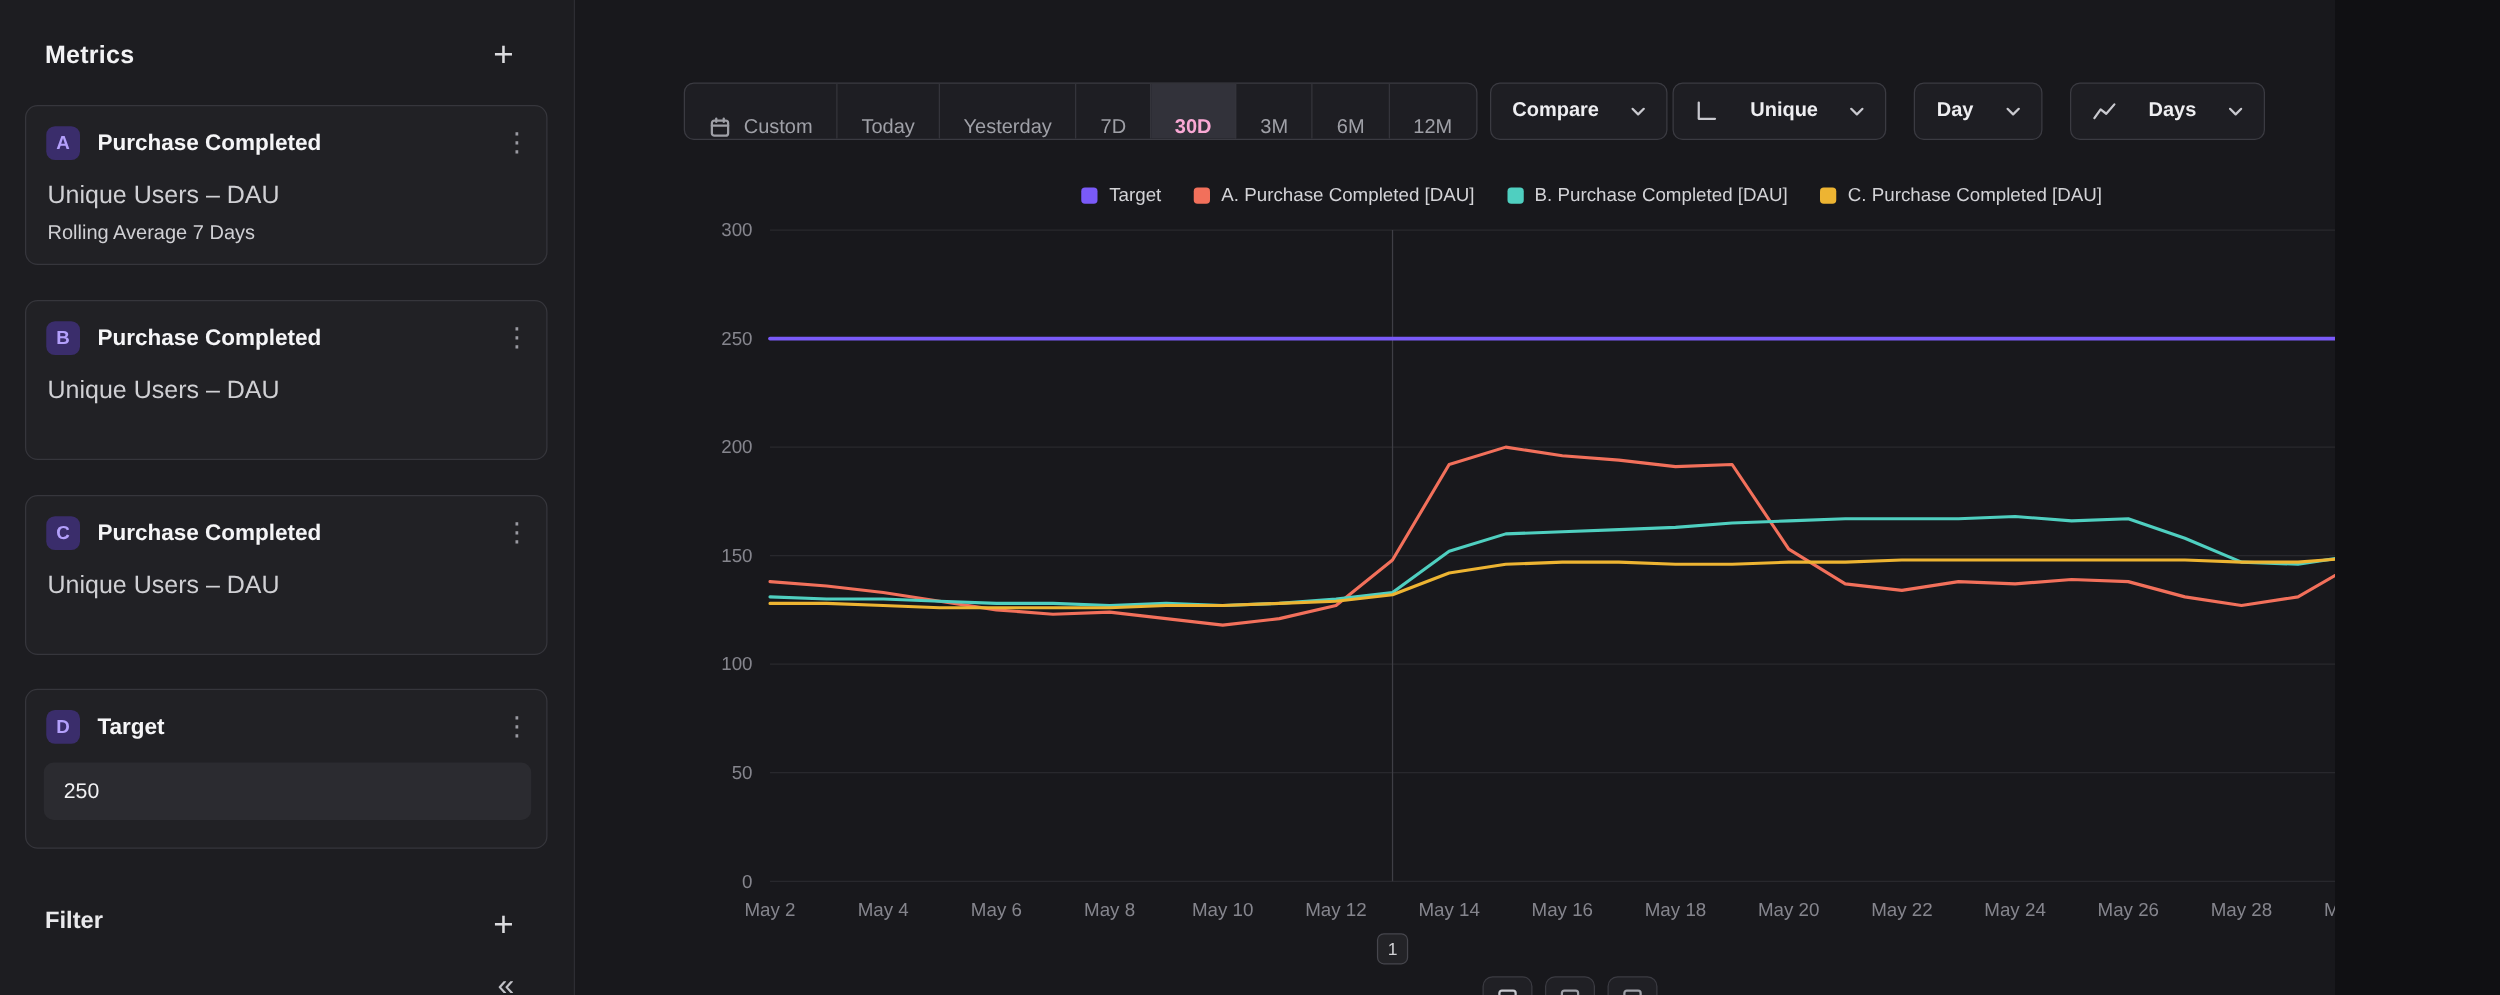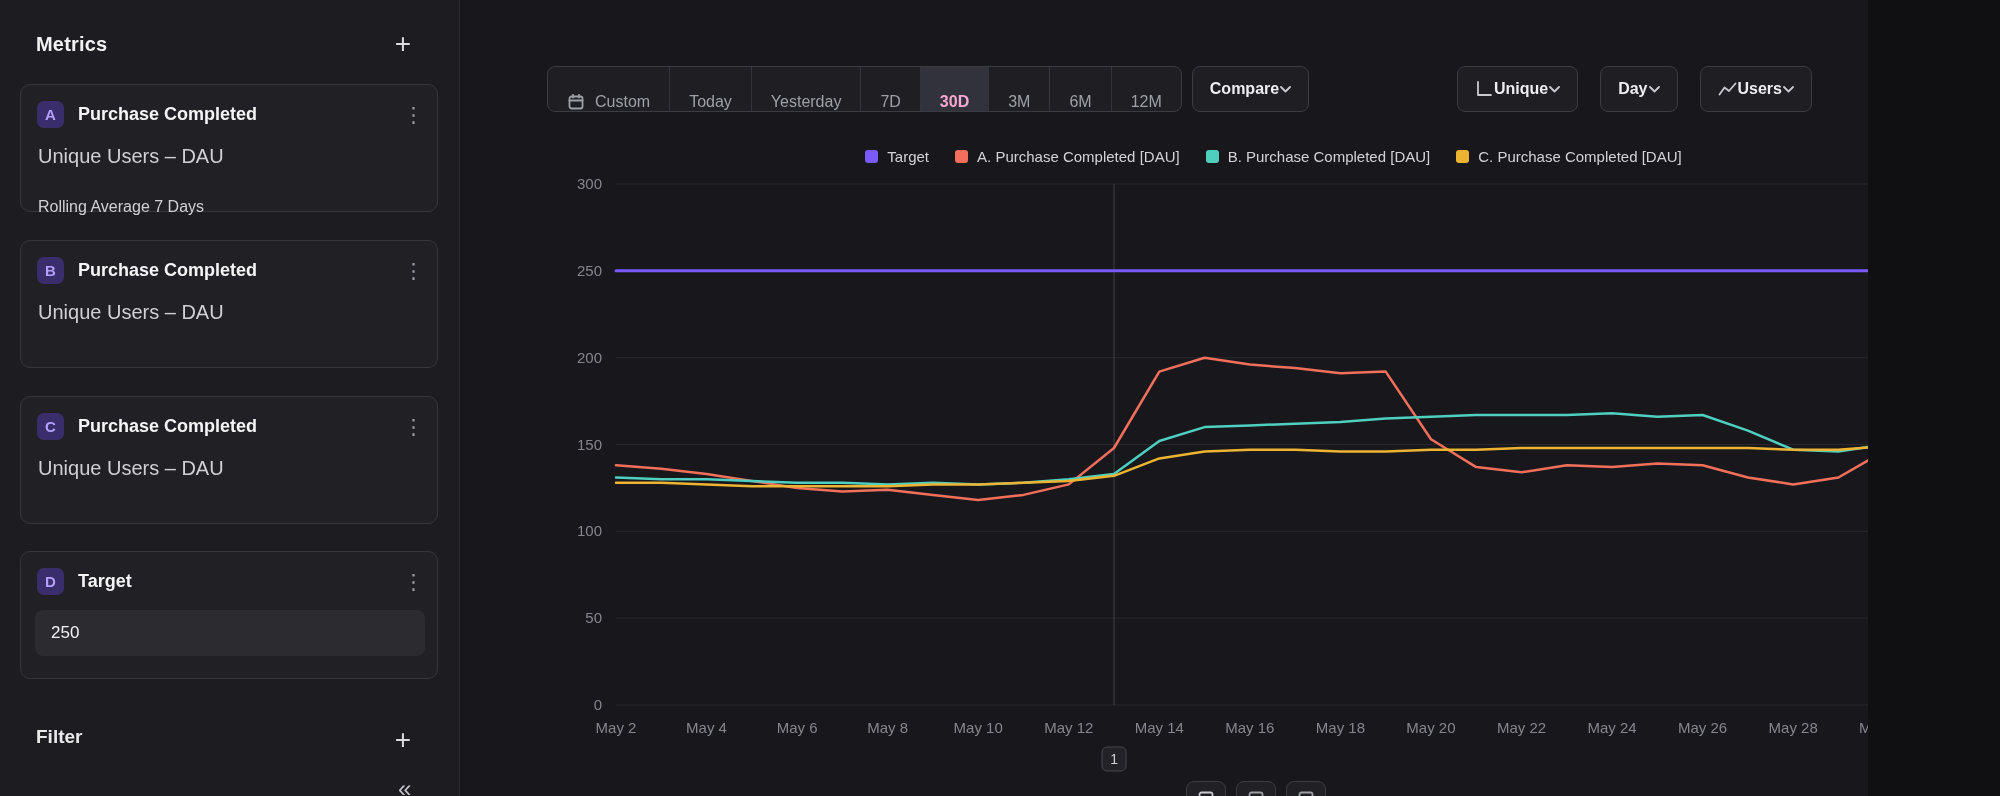--- a/index.html
+++ b/index.html
@@ -14,33 +14,33 @@
   .card { position:absolute; left:20px; width:418px; background:#212125; border:1px solid #36363c; border-radius:10px; }
   .card-a { top:84px;  height:128px; }
   .card-b { top:240px; height:128px; }
   .card-c { top:396px; height:128px; }
   .card-d { top:551px; height:128px; }
   .card-row1 { display:flex; align-items:center; padding:16px 16px 0 16px; }
   .badge { width:27px; height:27px; border-radius:7px; background:#3a2d6b; color:#b4a0fc; font-size:15px; font-weight:700; display:flex; align-items:center; justify-content:center; flex:0 0 27px; }
   .card-title { margin-left:14px; font-size:18px; font-weight:700; color:#f5f5f7; flex:1; }
   .kebab { color:#9a9aa2; font-size:21px; line-height:1; width:18px; text-align:center; cursor:pointer; }
   .card-sub1 { margin:17px 16px 0 17px; font-size:20px; color:#d0d0d4; }
-  .card-sub2 { margin:30px 16px 0 17px; font-size:16px; color:#d0d0d4; }
+  .card-sub2 { margin:10px 16px 0 17px; font-size:16px; color:#d0d0d4; }
   .target-input { display:block; margin:15px 14px 0 14px; width:390px; height:46px; background:#2b2b30; border:none; border-radius:8px; color:#f2f2f4; font-size:17px; padding:0 16px; font-family:"Liberation Sans", sans-serif; outline:none; }
   .filter-row { position:absolute; left:36px; right:48px; top:726px; display:flex; justify-content:space-between; }
   .filter-title { font-size:19px; font-weight:700; color:#e9e9ec; }
   .collapse { position:absolute; left:398px; top:775px; color:#c2c2c8; font-size:24px; cursor:pointer; }
 
   
   .toolbar { position:absolute; left:547px; top:66px; right:56px; height:46px; display:flex; align-items:stretch; }
   .seg-group { display:flex; border:1px solid #3b3b42; border-radius:8px; overflow:hidden; background:#1e1e23; }
   .seg-btn { display:flex; align-items:flex-end; gap:10px; padding:0 19px; font-size:16px; color:#9fa0a7; border-right:1px solid #34343b; cursor:pointer; white-space:nowrap; background:transparent; }
   .seg-btn:last-child { border-right:none; }
   .seg-btn.active { background:#32323a; color:#f9a8d4; font-weight:700; }
-  .tb-btn { display:flex; align-items:center; gap:1px; border:1px solid #3b3b42; border-radius:8px; background:#1e1e23; padding:0 17px; font-size:16px; font-weight:700; color:#eeeef1; cursor:pointer; white-space:nowrap; }
+  .tb-btn { display:flex; align-items:center; gap:26px; border:1px solid #3b3b42; border-radius:8px; background:#1e1e23; padding:0 17px; font-size:16px; font-weight:700; color:#eeeef1; cursor:pointer; white-space:nowrap; }
   .compare-btn { margin-left:10px; }
   .tb-right { margin-left:auto; display:flex; gap:22px; }
   .chev { width:11px; height:7px; }
   .icon-stroke { stroke:#c9c9cf; stroke-width:1.8; fill:none; stroke-linecap:round; stroke-linejoin:round; }
   .icon-dim { stroke:#9fa0a7; }
 
   
   .legend { position:absolute; left:616px; width:1315px; top:148px; display:flex; justify-content:center; align-items:center; gap:26px; }
   .legend-item { display:flex; align-items:center; gap:9px; cursor:pointer; }
   .legend-item .swatch { width:13px; height:13px; border-radius:3px; }
@@ -163,21 +163,21 @@
         <div class="tb-btn">
           <span>Day</span>
           <svg class="chev" viewBox="0 0 11 7">
               <path d="M1 1 L5.5 5.5 L10 1" class="icon-stroke"></path>
             </svg>
         </div>
         <div class="tb-btn">
           <svg style="width:19px;height:17px" viewBox="0 0 19 17">
               <path d="M1.5 13.5 L6.5 6.5 L11 10 L17.5 2.5" class="icon-stroke"></path>
             </svg>
-          <span>Users</span>
+          <span>Days</span>
           <svg class="chev" viewBox="0 0 11 7">
               <path d="M1 1 L5.5 5.5 L10 1" class="icon-stroke"></path>
             </svg>
         </div>
       </div>
     </div>
 
     <div class="legend" id="legend">
         <div class="legend-item">
           <span class="swatch" style="background: rgb(122, 90, 248);"></span>

